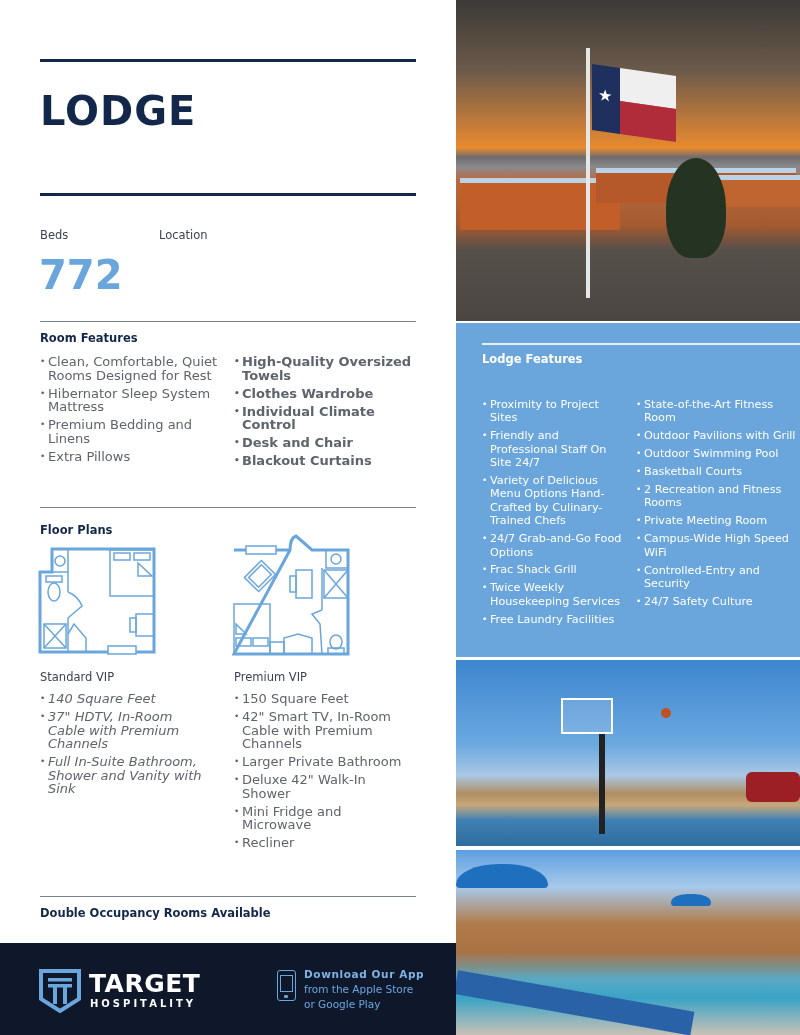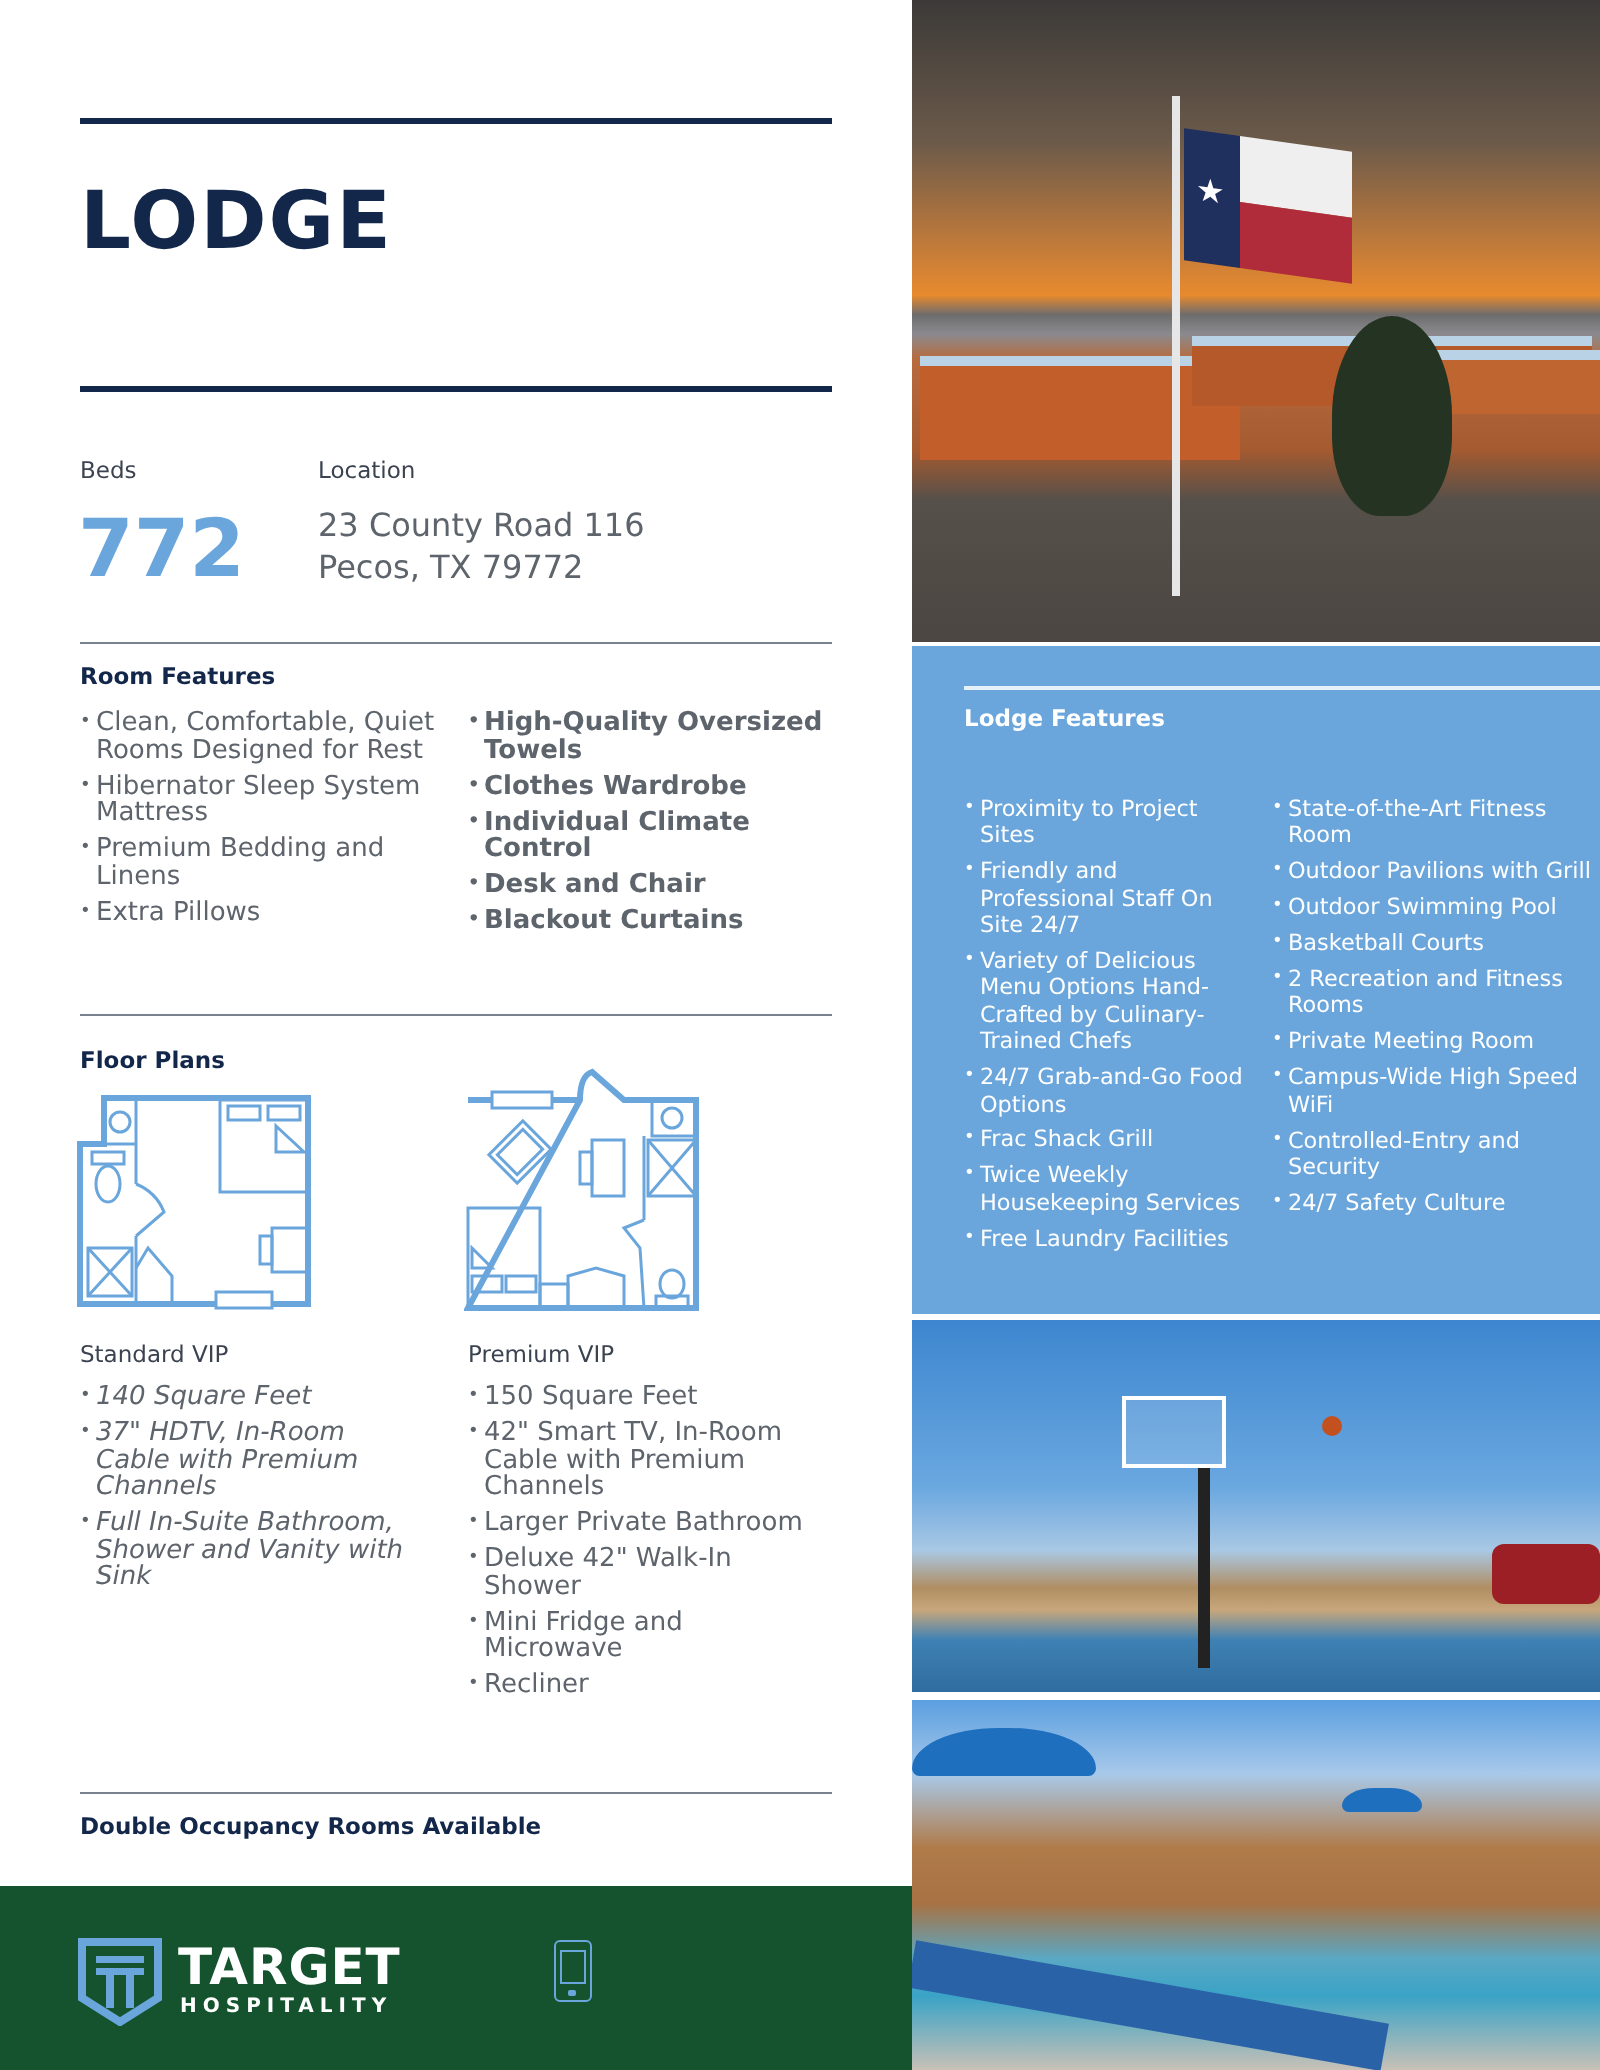--- a/index.html
+++ b/index.html
@@ -20,21 +20,21 @@
 
   .section-h { position: absolute; left: 40px; font-size: 11.5px; font-weight: bold; color: #13274a; }
 
   ul.bullets { position: absolute; list-style: none; font-size: 13px; line-height: 13.5px; color: #5e646c; }
   ul.bullets li { position: relative; padding-left: 8px; margin-bottom: 4.5px; }
   ul.bullets li::before { content: "•"; position: absolute; left: 0; top: 0; font-size: 9px; }
 
   .plan { position: absolute; }
   .plan-name { position: absolute; font-size: 11.5px; color: #3b4350; }
 
-  .footer { position: absolute; left: 0; top: 943px; width: 456px; height: 92px; background: #14532d; }
+  .footer { position: absolute; left: 0; top: 943px; width: 456px; height: 92px; background: #0f172a; }
   .logo { position: absolute; left: 39px; top: 26px; width: 170px; height: 46px; }
   .logo-word { position: absolute; left: 50px; top: 0px; font-size: 25px; font-weight: bold; color: #ffffff; letter-spacing: 0.5px; }
   .logo-sub { position: absolute; left: 51px; top: 29px; font-size: 10px; font-weight: bold; color: #ffffff; letter-spacing: 3px; }
   .phone { position: absolute; left: 277px; top: 27px; width: 19px; height: 31px; border: 1.5px solid #6aa6dc; border-radius: 3px; }
   .phone::after { content: ""; position: absolute; left: 6px; bottom: 2px; width: 4px; height: 3px; background: #6aa6dc; border-radius: 1px; }
   .phone .screen { position: absolute; left: 2px; top: 4px; right: 2px; bottom: 8px; border: 1px solid #6aa6dc; }
   .app-text { position: absolute; left: 304px; top: 24px; font-size: 10.5px; line-height: 15px; color: #6aa6dc; }
   .app-text b { display: block; font-weight: bold; letter-spacing: 0.6px; color: #7fb3e3; }
 
   .photo { position: absolute; left: 0; width: 344px; overflow: hidden; }
@@ -72,24 +72,20 @@
 
   <div class="rule-dark" style="top:59px;"></div>
   <div class="title">
     <div>LODGE</div>
   </div>
   <div class="rule-dark" style="top:193px;"></div>
 
   <div class="label-sm" style="left:40px; top:228px;">Beds</div>
   <div class="beds-num">772</div>
   <div class="label-sm" style="left:159px; top:228px;">Location</div>
-  <div class="addr">
-    <div>23 County Road 116</div>
-    <div>Pecos, TX 79772</div>
-  </div>
 
   <div class="rule-grey" style="top:321px;"></div>
   <div class="section-h" style="top:331px;">Room Features</div>
 
   <ul class="bullets" style="left:40px; top:355px; width:180px;">
     <li>Clean, Comfortable, Quiet Rooms Designed for Rest</li>
     <li>Hibernator Sleep System Mattress</li>
     <li>Premium Bedding and Linens</li>
     <li>Extra Pillows</li>
   </ul>
@@ -189,20 +185,25 @@
         <rect x="9" y="15" width="24" height="3.5" fill="#6aa6dc"></rect>
         <rect x="14" y="18" width="4" height="17" fill="#6aa6dc"></rect>
         <rect x="24" y="18" width="4" height="17" fill="#6aa6dc"></rect>
       </svg>
       <div class="logo-word">TARGET</div>
       <div class="logo-sub">HOSPITALITY</div>
     </div>
     <div class="phone">
         <div class="screen"></div>
       </div>
+    <div class="app-text">
+      <b>Download Our App</b>
+      <div>from the Apple Store</div>
+      <div>or Google Play</div>
+    </div>
   </div>
 </div>
 
 <div class="right">
 
   <div class="photo photo1">
     <div class="bldg" style="left:4px; top:178px; width:160px; height:52px;"></div>
     <div class="bldg" style="left:140px; top:168px; width:200px; height:35px; background:#b5592b;"></div>
     <div class="bldg" style="left:258px; top:175px; width:86px; height:32px; background:#bf6530;"></div>
     <div class="tree" style="left:210px; top:158px; width:60px; height:100px;"></div>

